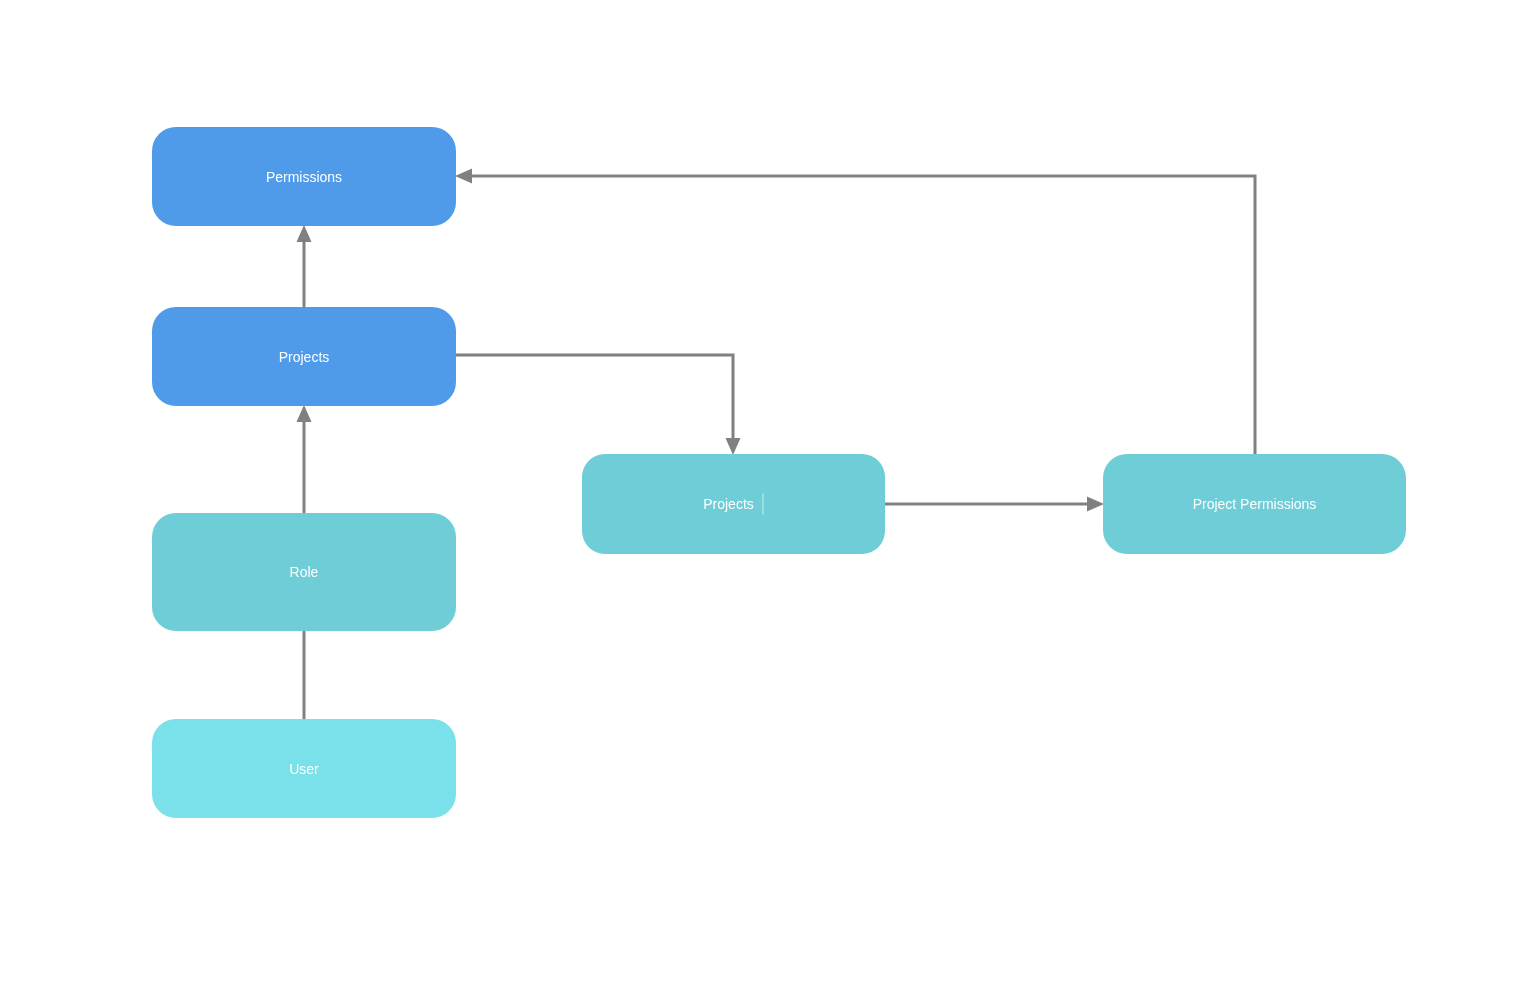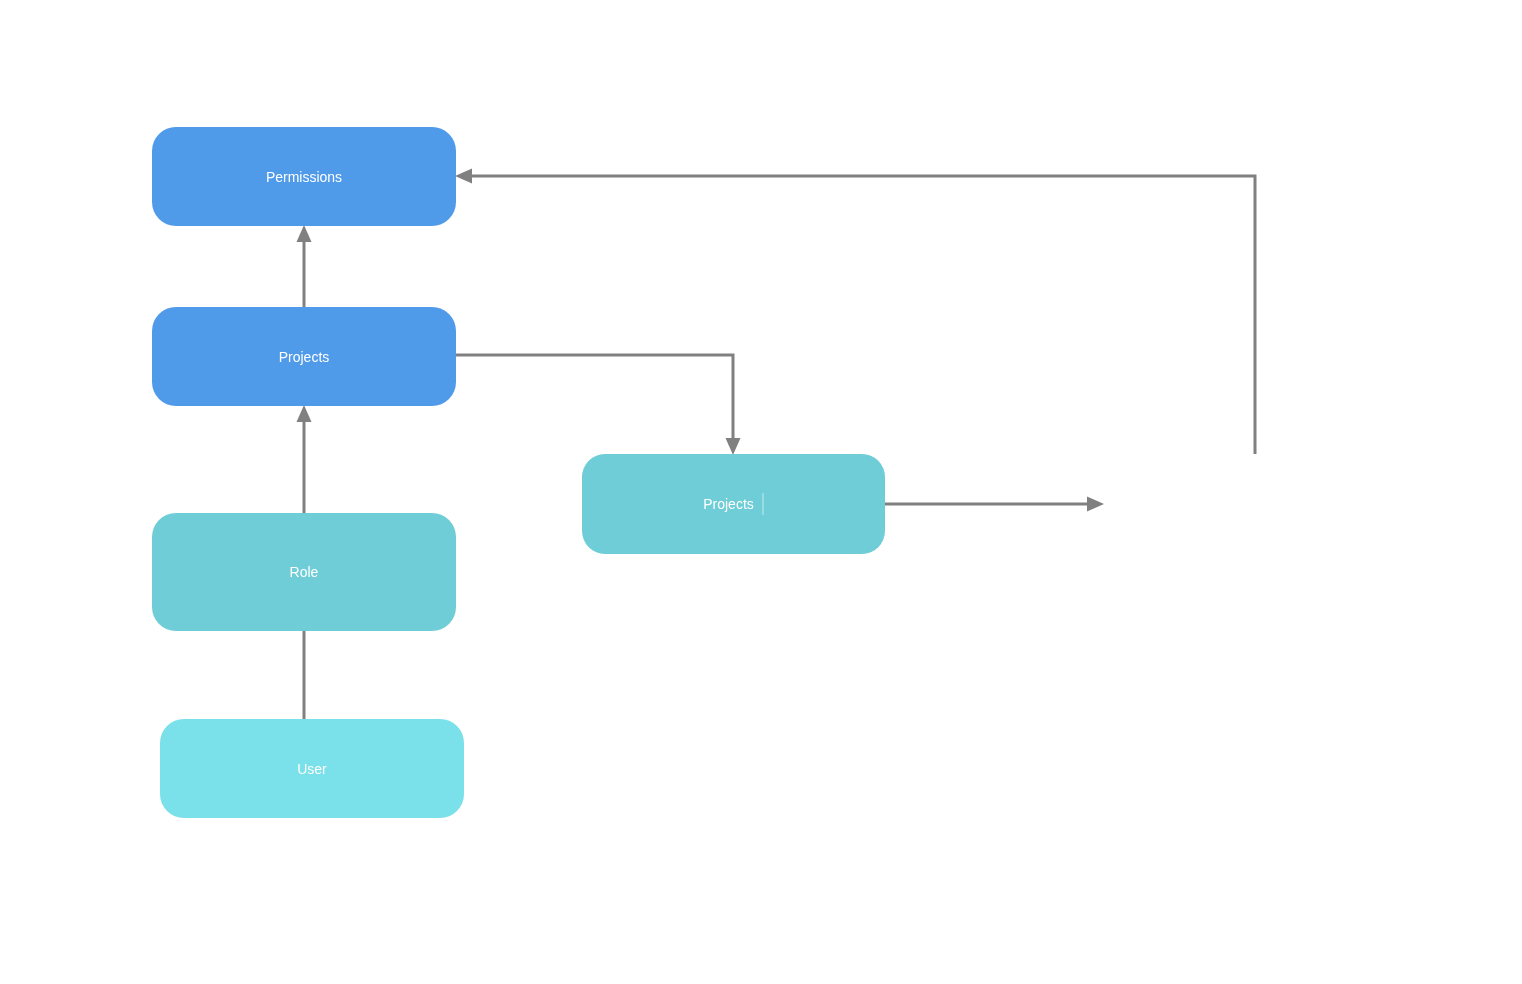--- a/index.html
+++ b/index.html
@@ -28,21 +28,21 @@
     cursor: default;
     user-select: none;
   }
   .node-blue { background: #4f9ae9; }
   .node-teal { background: #6ecdd6; }
   .node-cyan { background: #7ae0e9; }
 
   #node-permissions          { left: 152px; top: 127px; width: 304px; height: 99px; }
   #node-schemes              { left: 152px; top: 307px; width: 304px; height: 99px; }
   #node-role                 { left: 152px; top: 513px; width: 304px; height: 118px; }
-  #node-user                 { left: 160px; top: 719px; width: 304px; height: 99px; }
+  #node-user                 { left: 152px; top: 719px; width: 304px; height: 99px; }
   #node-projects             { left: 582px; top: 454px; width: 303px; height: 100px; border-radius: 23px; }
   #node-project-permissions  { left: 1103px; top: 454px; width: 303px; height: 100px; }
 
   .caret-artifact {
     display: inline-block;
     width: 2px;
     height: 22px;
     background: #ffffff;
     opacity: 0.3;
     margin-left: 8px;
@@ -103,14 +103,17 @@
 
   <div id="node-user" class="node node-cyan">
     <span>User</span>
   </div>
 
   <div id="node-projects" class="node node-teal">
     <span>Projects</span>
     <span class="caret-artifact"></span>
   </div>
 
+  <div id="node-project-permissions" class="node node-teal">
+    <span>Project Permissions</span>
+  </div>
 
 </div>
 
 </body></html>

